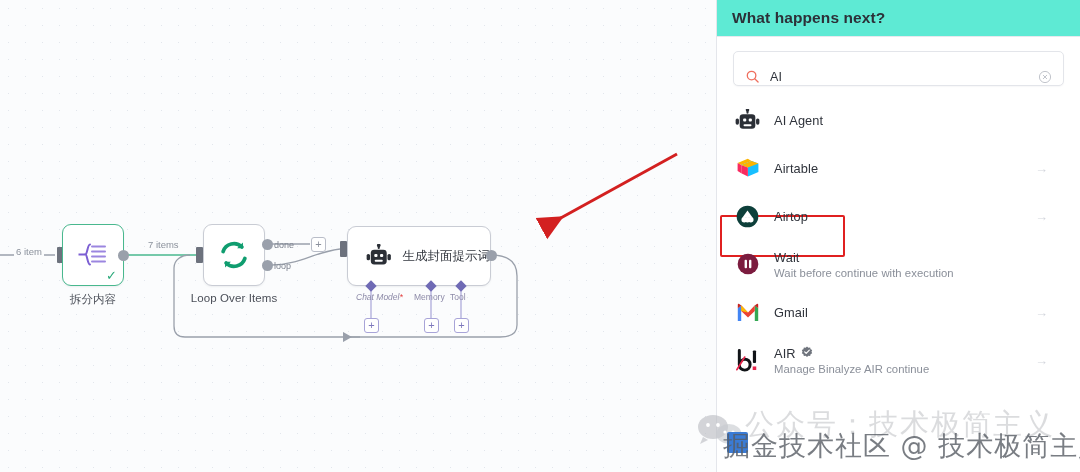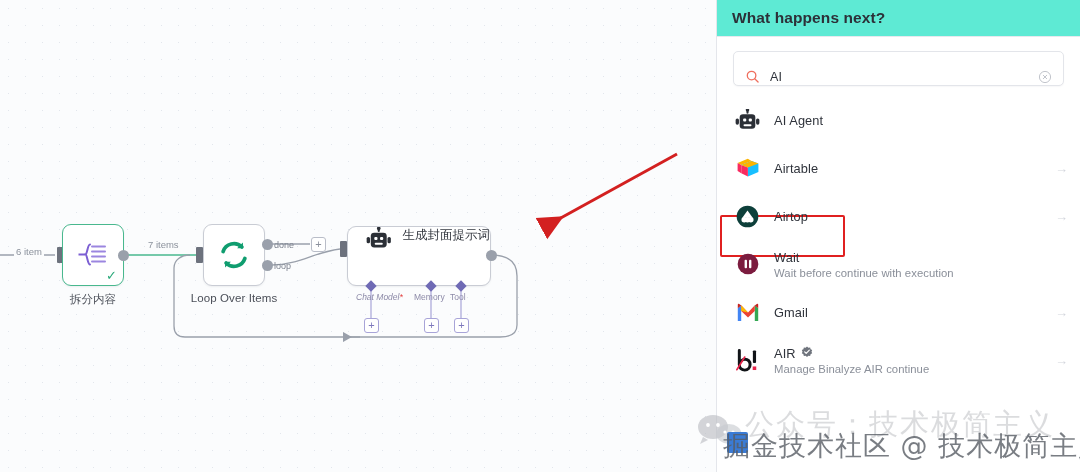--- a/index.html
+++ b/index.html
@@ -43,21 +43,21 @@
     color: #2aa97a; font-size: 13px; line-height: 1;
   }
 
   
   .split-icon { position:absolute; left:50%; top:50%; transform:translate(-50%,-52%); }
 
   
   .loop-icon { position:absolute; left:50%; top:50%; transform:translate(-50%,-50%); }
 
   
-  #agent-node { display:flex; align-items:flex-start; gap:11px; padding-left:18px; }
+  #agent-node { display:flex; align-items:center; gap:11px; padding-left:18px; }
   #agent-title { font-size:12.5px; color:#32363e; white-space:nowrap; }
 
   .port-dot {
     position:absolute; width:11px; height:11px; border-radius:50%;
     background:#9aa0ab;
   }
   .port-text {
     position:absolute; font-size:9px; color:#7d838f; white-space:nowrap;
   }
   .edge-label {
@@ -106,21 +106,21 @@
     padding: 16px 11px 0 12px; gap: 11px;
     box-shadow: 0 1px 1.5px rgba(30,40,60,.035);
   }
   #search-value {
     flex: 1; font-size: 12.5px; color: #2f333b; letter-spacing: .2px;
   }
 
   #list { flex: 1; overflow: hidden; position: relative; }
   .list-item {
     display: flex; align-items: center;
-    padding: 0 12px 0 17px;
+    padding: 0 32px 0 17px;
     height: 48px;
     position: relative;
   }
   .li-icon { width: 27px; flex: 0 0 27px; display:flex; align-items:center; justify-content:center; }
   .li-text { flex: 1; margin-left: 13px; min-width: 0; }
   .li-title {
     font-size: 12.8px; color: #2f333b; display: flex; align-items: center; gap: 5px;
     letter-spacing: .1px;
   }
   .li-sub { font-size: 11.3px; color: #8a8f99; margin-top: 2px; letter-spacing: .05px; }

